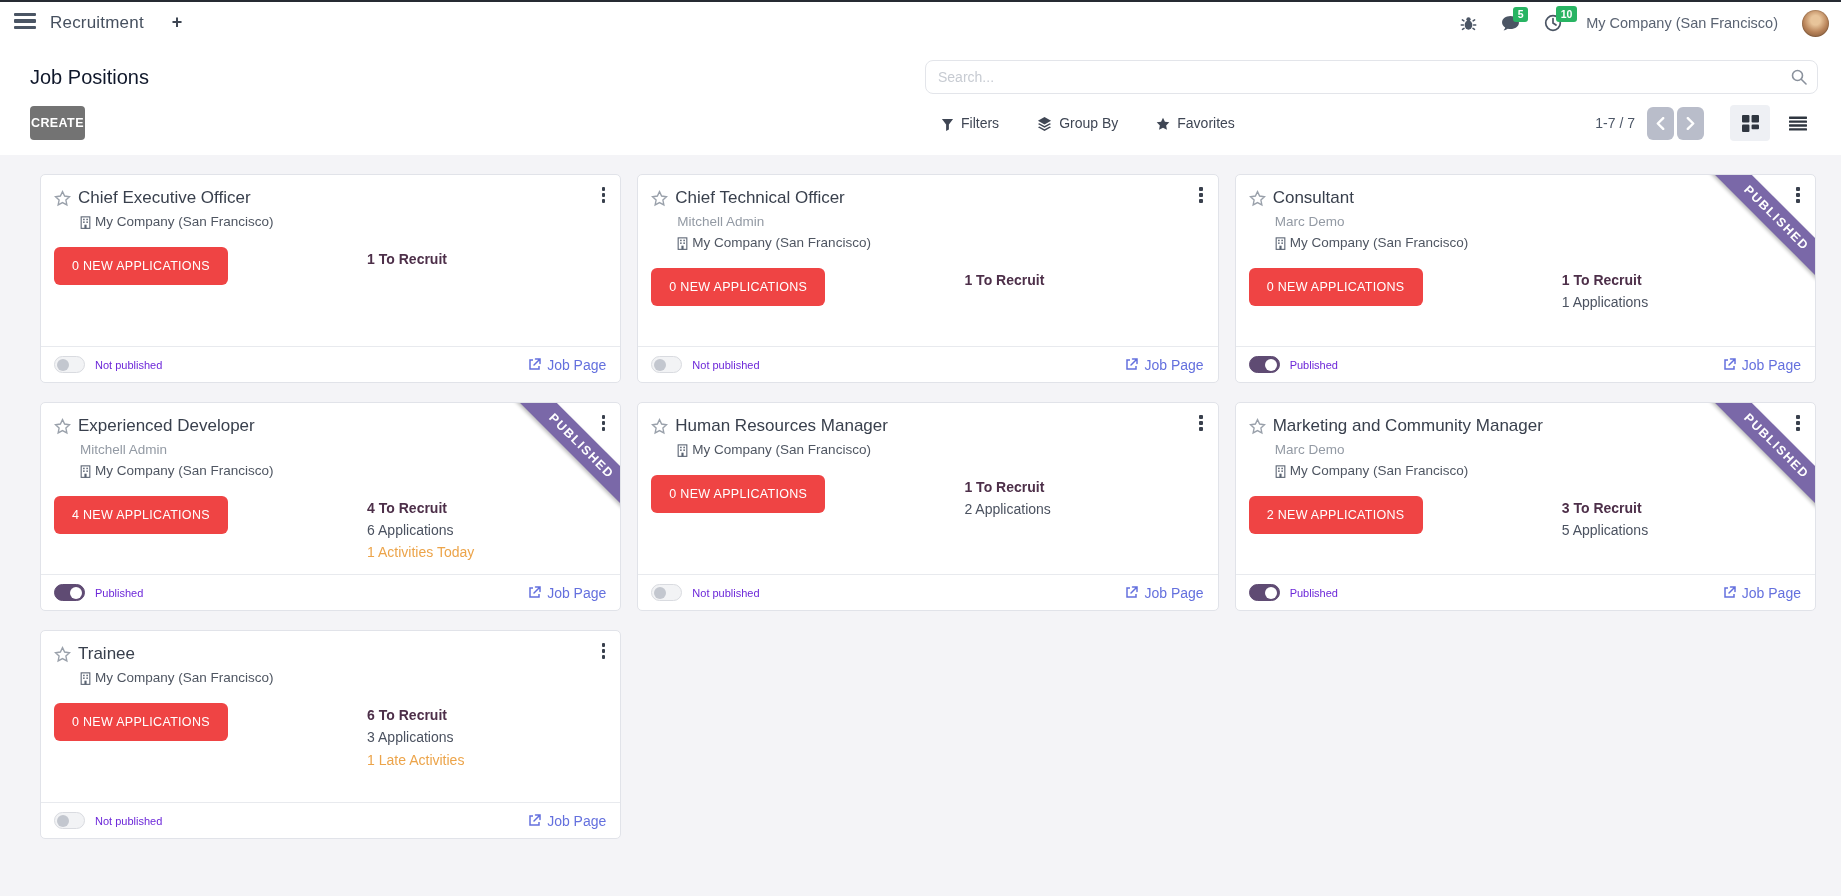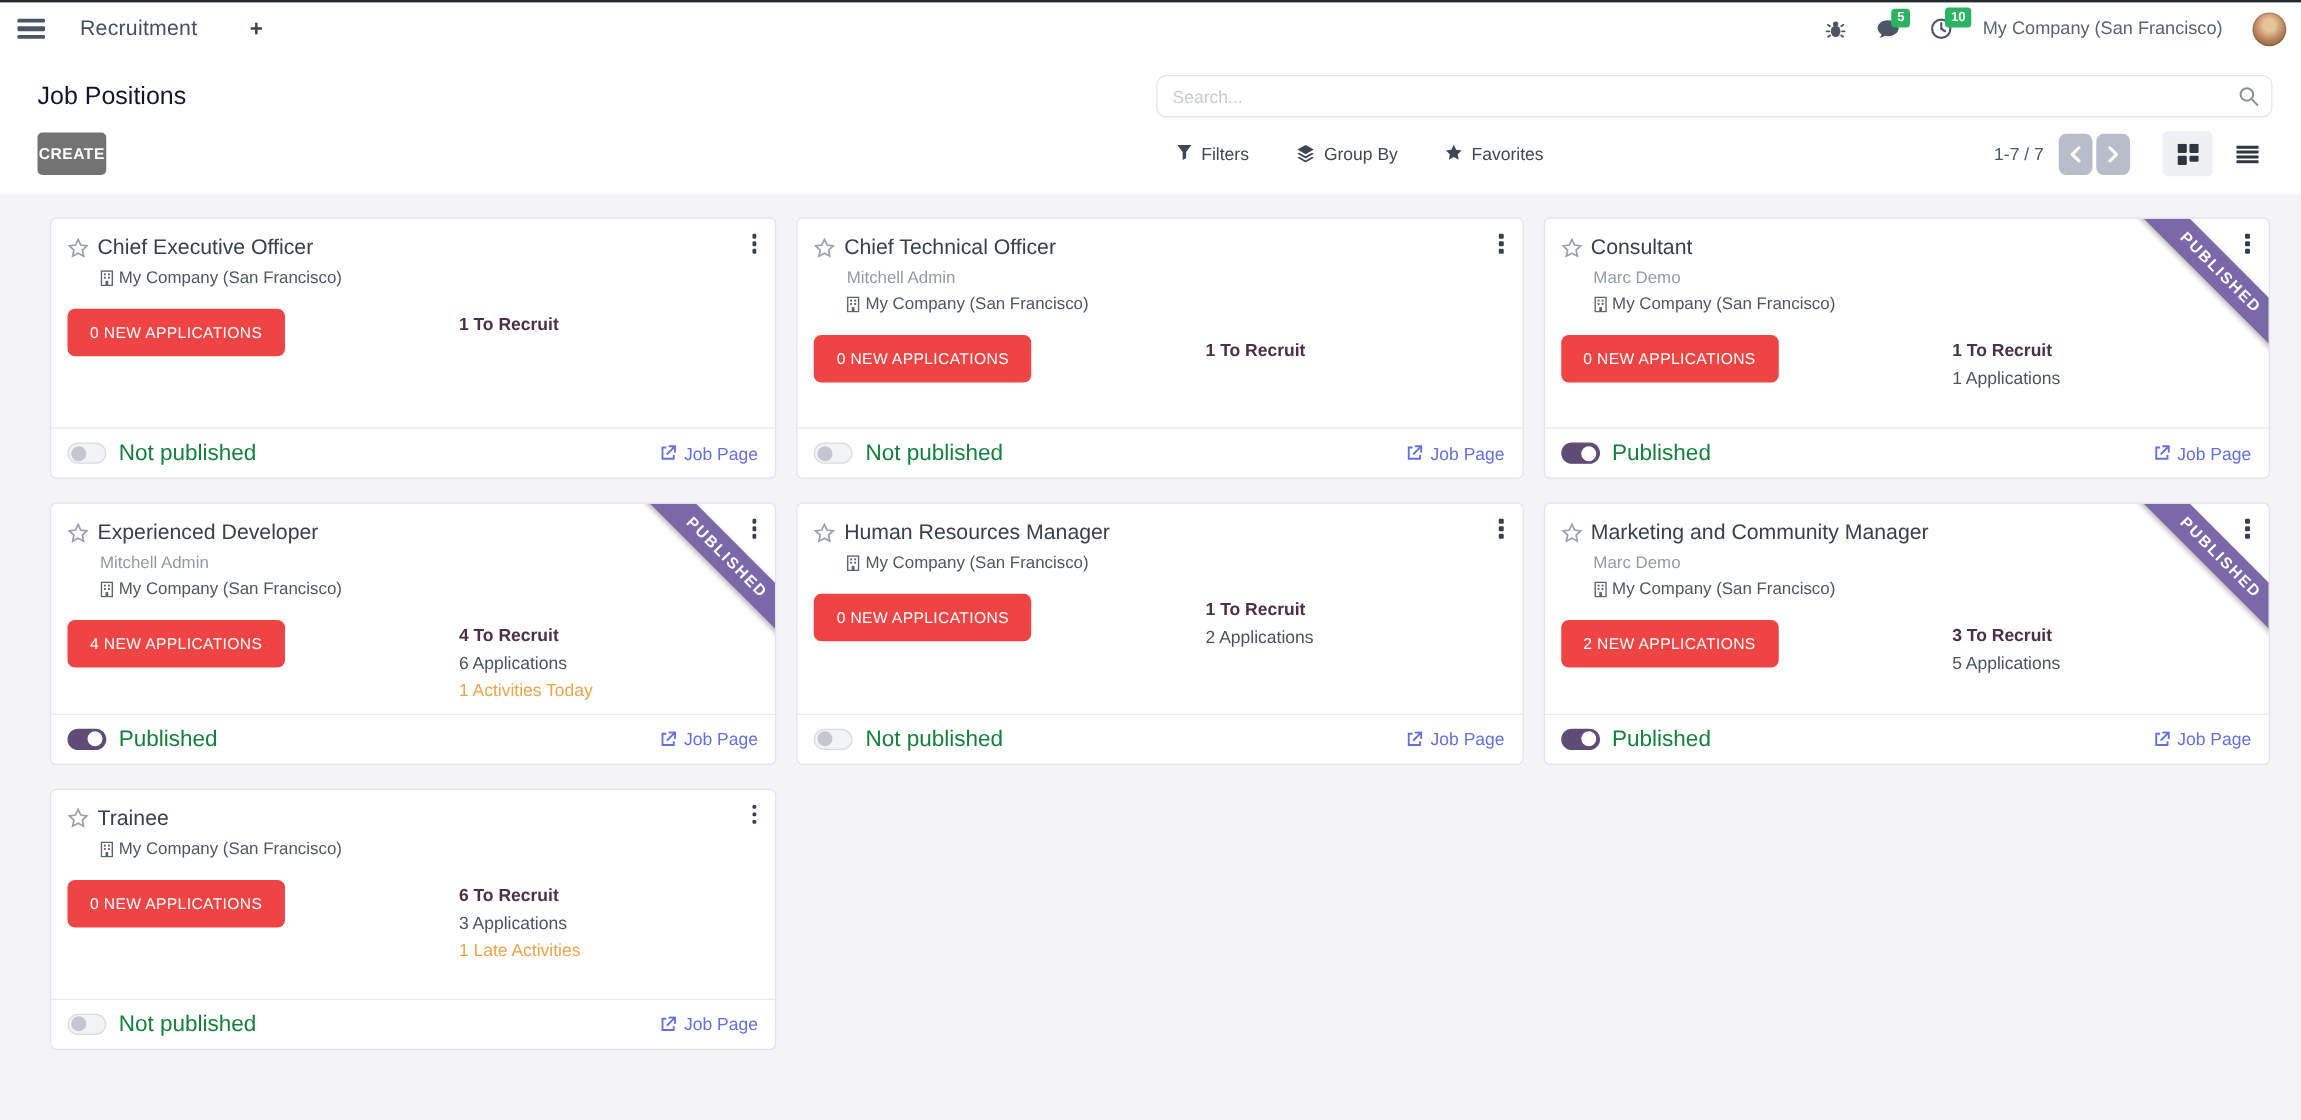--- a/index.html
+++ b/index.html
@@ -8,21 +8,21 @@
     font-family:"Liberation Sans", sans-serif;
     background:#f4f4f7;
     color:#4b5564;
     border-top:2px solid #262b33;
   }
   
   .navbar {
     height:42px; background:#fff; display:flex; align-items:center;
     padding:0 12px 0 14px;
   }
-  .nav-left { display:flex; align-items:center; gap:28px; }
+  .nav-left { display:flex; gap:14px; }
   .hamburger { width:22px; height:16px; display:flex; flex-direction:column; justify-content:space-between; cursor:pointer; }
   .hamburger span { height:3.2px; background:#4b5564; border-radius:1px; }
   .app-title { font-size:17px; font-weight:500; color:#46505f; letter-spacing:.2px; }
   .nav-plus { font-size:18px; font-weight:700; color:#3e4653; margin-left:14px; cursor:pointer; line-height:1; }
   .nav-right { margin-left:auto; display:flex; align-items:center; gap:24px; }
   .nav-icon-wrap { position:relative; display:inline-flex; cursor:pointer; }
   .nav-icon-wrap svg { display:block; }
   .badge {
     position:absolute; top:-8px; left:12px;
     background:#28b463; color:#fff; font-size:10.5px; font-weight:600;
@@ -50,21 +50,21 @@
   .searchbox input::placeholder { color:#c7cbd2; }
   .search-icon { position:absolute; right:11px; top:9px; color:#8a919c; cursor:pointer; }
   .cp-row2 { display:flex; align-items:center; margin-top:11px; }
   .btn-create {
     background:#737373; color:#fff; border:none; border-radius:4px;
     font-size:12.5px; font-weight:600; letter-spacing:.4px;
     padding:10px 1px; cursor:pointer; font-family:"Liberation Sans", sans-serif;
   }
   .cp-right { margin-left:auto; width:893px; display:flex; align-items:center; }
   .facet-group { display:flex; align-items:center; gap:38px; padding-left:16px; }
-  .facet { display:flex; align-items:flex-start; gap:7px; font-size:14px; color:#3f4654; cursor:pointer; }
+  .facet { display:flex; align-items:flex-end; gap:7px; font-size:14px; color:#3f4654; cursor:pointer; }
   .facet svg { color:#3f4654; }
   .pager-zone { margin-left:auto; display:flex; align-items:center; }
   .pager-text { font-size:14px; color:#4c5666; margin-right:12px; }
   .pager-btn {
     width:27px; height:33px; border:none; border-radius:6px; background:#b9bdca;
     color:#fff; cursor:pointer; display:inline-flex; align-items:center; justify-content:center;
   }
   .pager-btn + .pager-btn { margin-left:3px; }
   .switcher { display:flex; align-items:center; margin-left:26px; gap:8px; }
   .view-btn {
@@ -108,21 +108,21 @@
     display:flex; align-items:center;
   }
   .switch {
     width:31px; height:17px; border-radius:9px; position:relative; cursor:pointer; flex:none;
   }
   .switch.off { background:#f2f3f5; border:1px solid #d9dbe0; }
   .switch.on  { background:#5f4b73; border:1px solid #5f4b73; }
   .switch .knob { position:absolute; top:1.5px; width:12px; height:12px; border-radius:50%; }
   .switch.off .knob { left:2px; background:#c3c7cf; }
   .switch.on  .knob { right:2px; background:#fff; }
-  .publish-label { font-size:18px; color:#15803d; margin-left:10px; }
+  .publish-label { font-size:11px; color:#6d28d9; margin-left:10px; }
   .job-page { margin-left:auto; display:flex; align-items:center; gap:6px; color:#6470de; font-size:14px; cursor:pointer; text-decoration:none; }
   
   .ribbon { position:absolute; top:0; right:0; width:112px; height:112px; overflow:hidden; pointer-events:none; }
   .ribbon span {
     position:absolute; display:block; width:165px; padding:6px 0;
     background:#7a68a8; color:#fff; text-align:center;
     font-size:12.5px; font-weight:700; letter-spacing:1.5px;
     transform:rotate(45deg); right:-44px; top:30px;
     box-shadow:0 2px 4px rgba(0,0,0,.28);
   }

